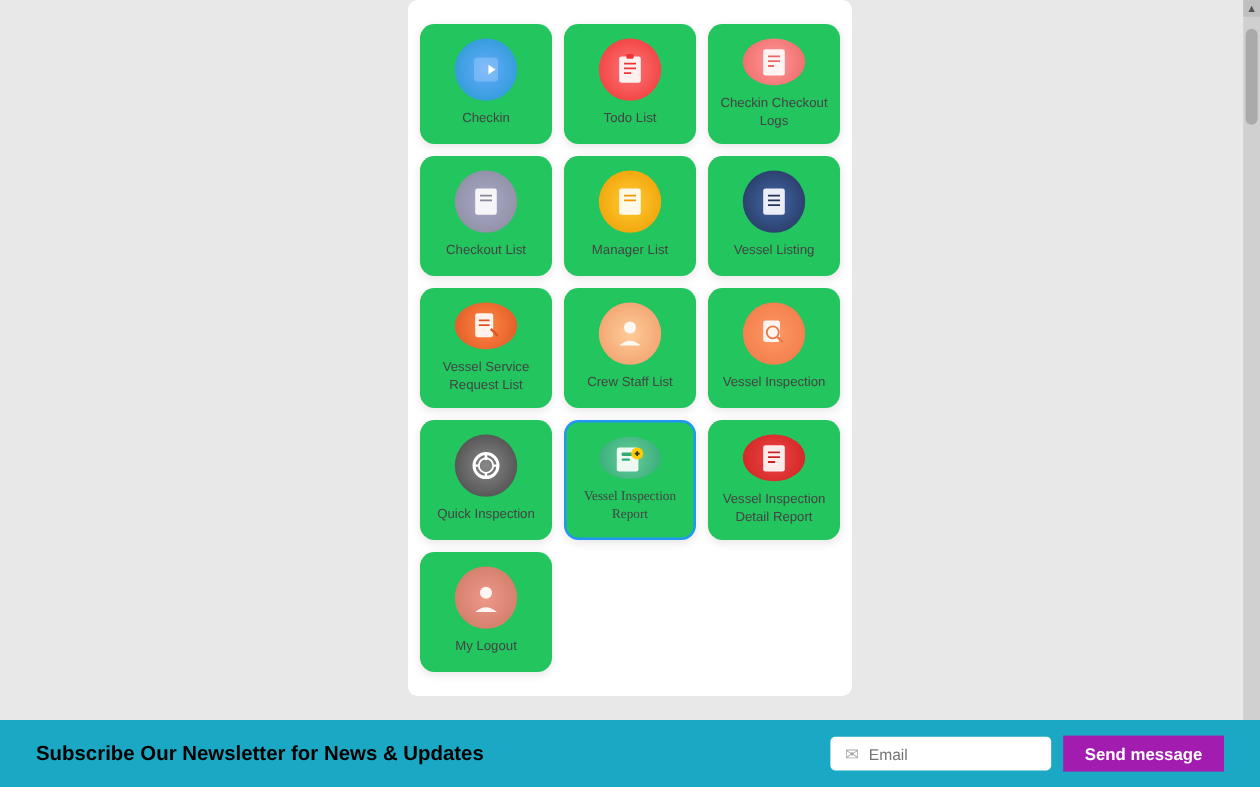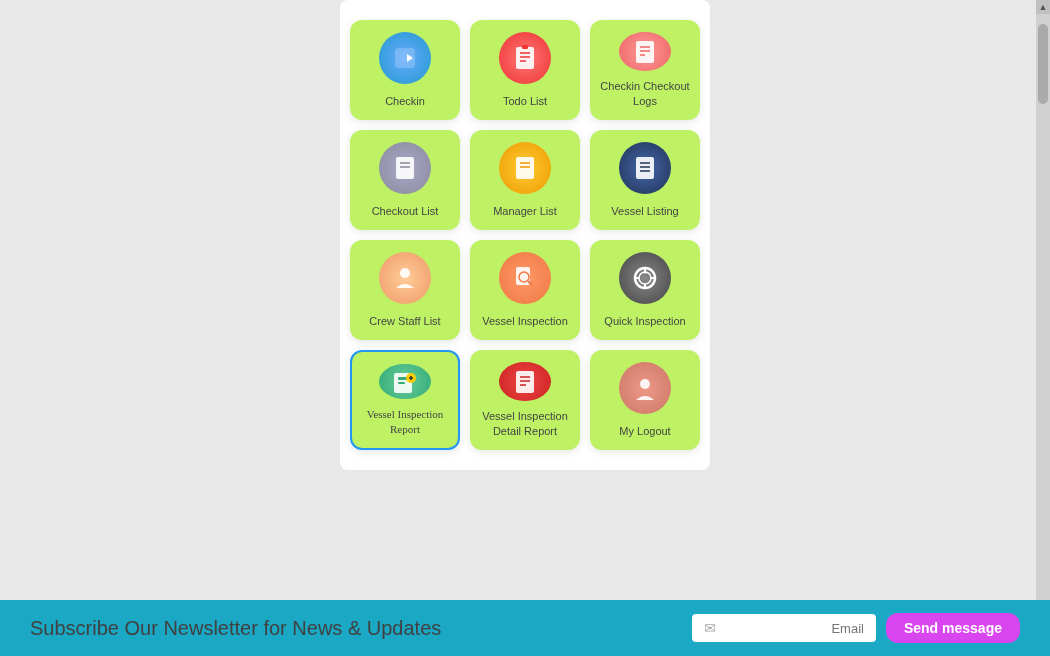--- a/index.html
+++ b/index.html
@@ -29,27 +29,27 @@
       padding: 20px;
       width: 370px;
       display: grid;
       grid-template-columns: repeat(3, 110px);
       gap: 10px;
       justify-content: center;
       margin-top: 0;
     }
 
     .grid-item {
-      background: #bef264;
+      background: #22c55e;
       border-radius: 12px;
       box-shadow: 0 2px 8px rgba(0,0,0,0.1);
       display: flex;
       flex-direction: column;
       align-items: center;
-      justify-content: space-between;
+      justify-content: flex-start;
       padding: 12px 8px;
       cursor: pointer;
       text-align: center;
       width: 110px;
       height: 100px;
       transition: box-shadow 0.2s;
     }
 
     .grid-item.selected {
       border: 2.5px solid #2196F3;
@@ -98,23 +98,23 @@
       width: 100%;
       display: flex;
       align-items: center;
       padding: 0 30px;
       position: absolute;
       bottom: 0;
       left: 0;
     }
 
     .footer-text {
-      color: #404040;
-      font-size: 20px;
-      font-weight: normal;
+      color: #000000;
+      font-size: 17px;
+      font-weight: bold;
       flex: 1;
     }
 
     .newsletter-form {
       display: flex;
       align-items: center;
       gap: 10px;
     }
 
     .newsletter-input-wrap {
@@ -126,28 +126,27 @@
       gap: 8px;
       min-width: 180px;
     }
 
     .newsletter-input-wrap input {
       border: none;
       outline: none;
       font-size: 13px;
       color: #999;
       width: 140px;
-      text-align: right;
     }
 
     .send-btn {
-      background: #d946ef;
+      background: #a21caf;
       color: white;
       border: none;
-      border-radius: 12px;
+      border-radius: 0;
       padding: 7px 18px;
       font-size: 14px;
       font-weight: bold;
       cursor: pointer;
     }
 
     
     .scrollbar {
       position: absolute;
       right: 0;
@@ -242,20 +241,31 @@
         <div class="grid-item">
           <div class="icon-circle ic-vessel-listing">
             <svg width="28" height="28" viewBox="0 0 28 28">
               <rect x="5" y="3" width="18" height="22" rx="2" fill="white" opacity="0.9"></rect>
               <line x1="9" y1="9" x2="19" y2="9" stroke="#235" stroke-width="1.5"></line>
               <line x1="9" y1="13" x2="19" y2="13" stroke="#235" stroke-width="1.5"></line>
               <line x1="9" y1="17" x2="19" y2="17" stroke="#235" stroke-width="1.5"></line>
             </svg>
           </div>
           <div class="item-label">Vessel Listing</div>
+        </div>
+        <div class="grid-item">
+          <div class="icon-circle ic-vessel-service">
+            <svg width="28" height="28" viewBox="0 0 28 28">
+              <rect x="5" y="3" width="15" height="20" rx="2" fill="white" opacity="0.9"></rect>
+              <line x1="8" y1="9" x2="17" y2="9" stroke="#d52" stroke-width="1.5"></line>
+              <line x1="8" y1="13" x2="17" y2="13" stroke="#d52" stroke-width="1.5"></line>
+              <line x1="18" y1="16" x2="24" y2="22" stroke="#d52" stroke-width="2"></line>
+            </svg>
+          </div>
+          <div class="item-label">Vessel Service Request List</div>
         </div>
         <div class="grid-item">
           <div class="icon-circle ic-crew">
             <svg width="28" height="28" viewBox="0 0 28 28">
               <circle cx="14" cy="9" r="5" fill="white" opacity="0.9"></circle>
               <path d="M5 24 Q14 16 23 24" fill="white" opacity="0.9"></path>
             </svg>
           </div>
           <div class="item-label">Crew Staff List</div>
         </div>

